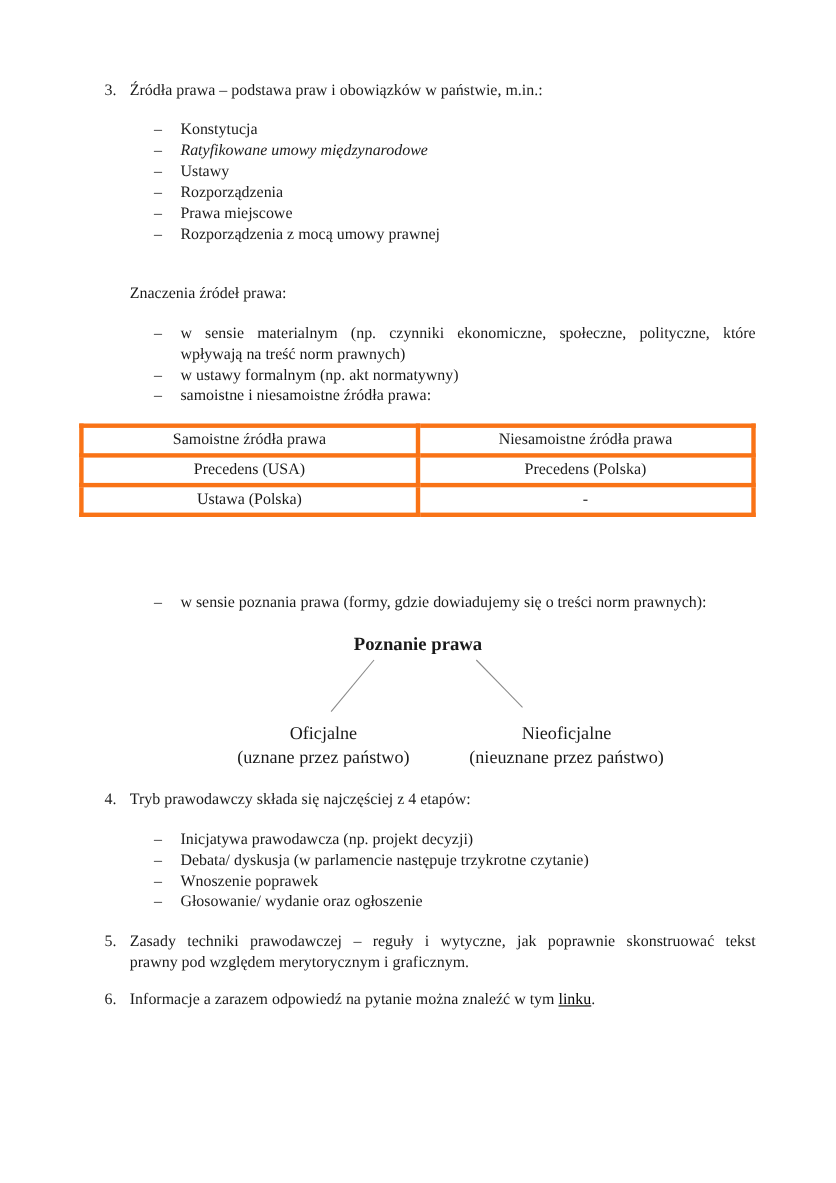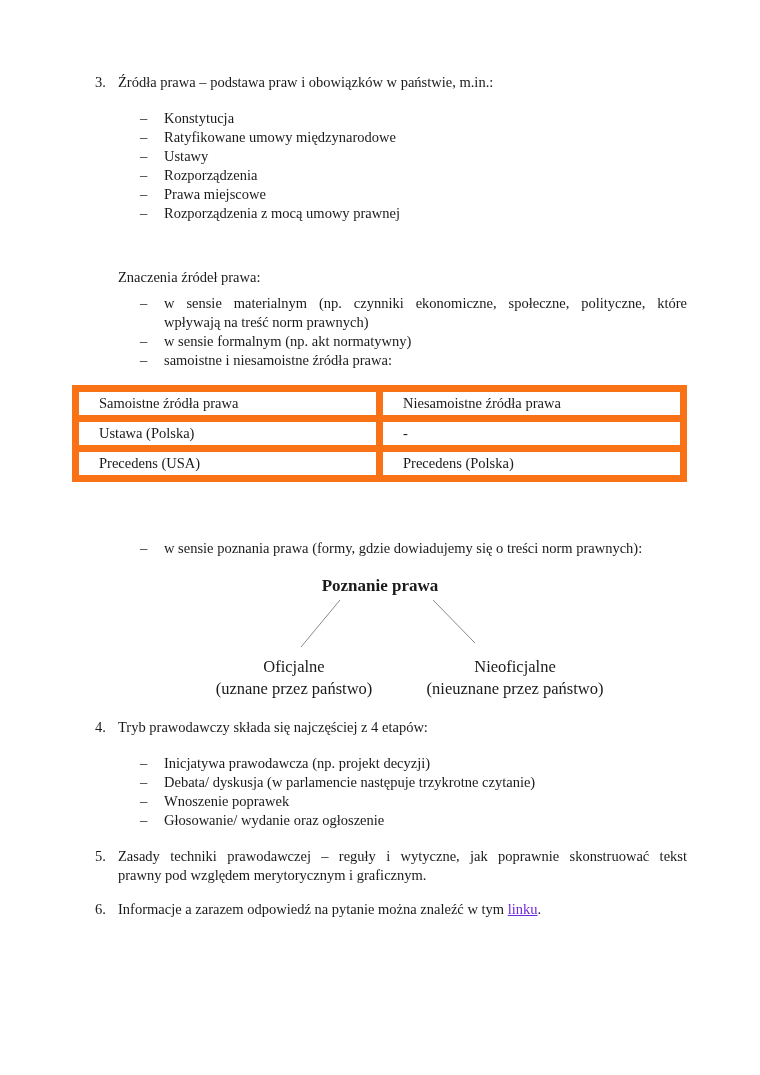--- a/index.html
+++ b/index.html
@@ -3,91 +3,91 @@
 <meta charset="utf-8">
 <style>
   html, body { margin: 0; padding: 0; background: #ffffff; }
   body { width: 760px; height: 1075px; position: relative; overflow: hidden;
          font-family: "Liberation Serif", serif; color: #1a1a1a; font-size: 14.5px; }
   .abs { position: absolute; white-space: nowrap; line-height: 19px; }
   .dash { position: absolute; }
   .just { text-align: justify; text-align-last: justify; white-space: normal; }
   table.src { position: absolute; left: 72px; top: 385px; width: 615px; border-collapse: collapse;
               font-size: 14.5px; }
-  table.src td { border: 7px solid #f97316; text-align: left; padding: 2px 20px; line-height: 19px; vertical-align: middle; }
+  table.src td { border: 4px solid #f97316; text-align: center; padding: 2px 20px; line-height: 19px; vertical-align: middle; }
   table.src td.c1 { width: 50%; }
   .diag-title { font-weight: bold; font-size: 17px; }
   .diag-node { font-size: 16.5px; text-align: center; line-height: 22px; }
-  a.link { color: #6d28d9; text-decoration: underline; }
+  a.link { color: #000000; text-decoration: underline; }
   svg.lines { position: absolute; left: 0; top: 0; }
 </style>
 </head>
 <body>
 
 <span class="abs" style="left:95px;top:73px;">3.</span>
 <span class="abs" style="left:118px;top:73px;">Źródła prawa – podstawa praw i obowiązków w państwie, m.in.:</span>
 
 <div>
   <div>
       <span class="abs dash" style="left:140px;top:109px;">–</span>
       <span class="abs" style="left:164px;top:109px;">Konstytucja</span>
     </div>
   <div>
       <span class="abs dash" style="left:140px;top:128px;">–</span>
-      <span class="abs" style="left:164px;top:128px;">Ratyfikowane umowy międzynarodowe</span>
+      <span class="abs" style="left:164px;top:128px;font-style:italic;">Ratyfikowane umowy międzynarodowe</span>
     </div>
   <div>
       <span class="abs dash" style="left:140px;top:147px;">–</span>
       <span class="abs" style="left:164px;top:147px;">Ustawy</span>
     </div>
   <div>
       <span class="abs dash" style="left:140px;top:166px;">–</span>
       <span class="abs" style="left:164px;top:166px;">Rozporządzenia</span>
     </div>
   <div>
       <span class="abs dash" style="left:140px;top:185px;">–</span>
       <span class="abs" style="left:164px;top:185px;">Prawa miejscowe</span>
     </div>
   <div>
       <span class="abs dash" style="left:140px;top:204px;">–</span>
       <span class="abs" style="left:164px;top:204px;">Rozporządzenia z mocą umowy prawnej</span>
     </div>
 </div>
 
-<span class="abs" style="left:118px;top:268px;">Znaczenia źródeł prawa:</span>
+<span class="abs" style="left:118px;top:258px;">Znaczenia źródeł prawa:</span>
 
 <div>
   <div>
     <span class="abs dash" style="left:140px;top:294px;">–</span>
     <div class="abs just" style="left:164px;top:294px;width:523px;">w sensie materialnym (np. czynniki ekonomiczne, społeczne, polityczne, które</div>
     <span class="abs" style="left:164px;top:313px;">wpływają na treść norm prawnych)</span>
   </div>
   <div>
     <span class="abs dash" style="left:140px;top:332px;">–</span>
-    <span class="abs" style="left:164px;top:332px;">w sensie formalnym (np. akt normatywny)</span>
+    <span class="abs" style="left:164px;top:332px;">w ustawy formalnym (np. akt normatywny)</span>
   </div>
   <div>
     <span class="abs dash" style="left:140px;top:351px;">–</span>
     <span class="abs" style="left:164px;top:351px;">samoistne i niesamoistne źródła prawa:</span>
   </div>
 </div>
 
 <table class="src">
   <tbody>
       <tr>
     <td class="c1">Samoistne źródła prawa</td>
     <td>Niesamoistne źródła prawa</td>
   </tr>
   <tr>
+    <td class="c1">Precedens (USA)</td>
+    <td>Precedens (Polska)</td>
+  </tr>
+  <tr>
     <td class="c1">Ustawa (Polska)</td>
     <td>-</td>
-  </tr>
-  <tr>
-    <td class="c1">Precedens (USA)</td>
-    <td>Precedens (Polska)</td>
   </tr>
 </tbody>
   </table>
 
 <div>
   <span class="abs dash" style="left:140px;top:539px;">–</span>
   <span class="abs" style="left:164px;top:539px;">w sensie  poznania prawa (formy, gdzie dowiadujemy się o treści norm prawnych):</span>
 </div>
 
 <div>

